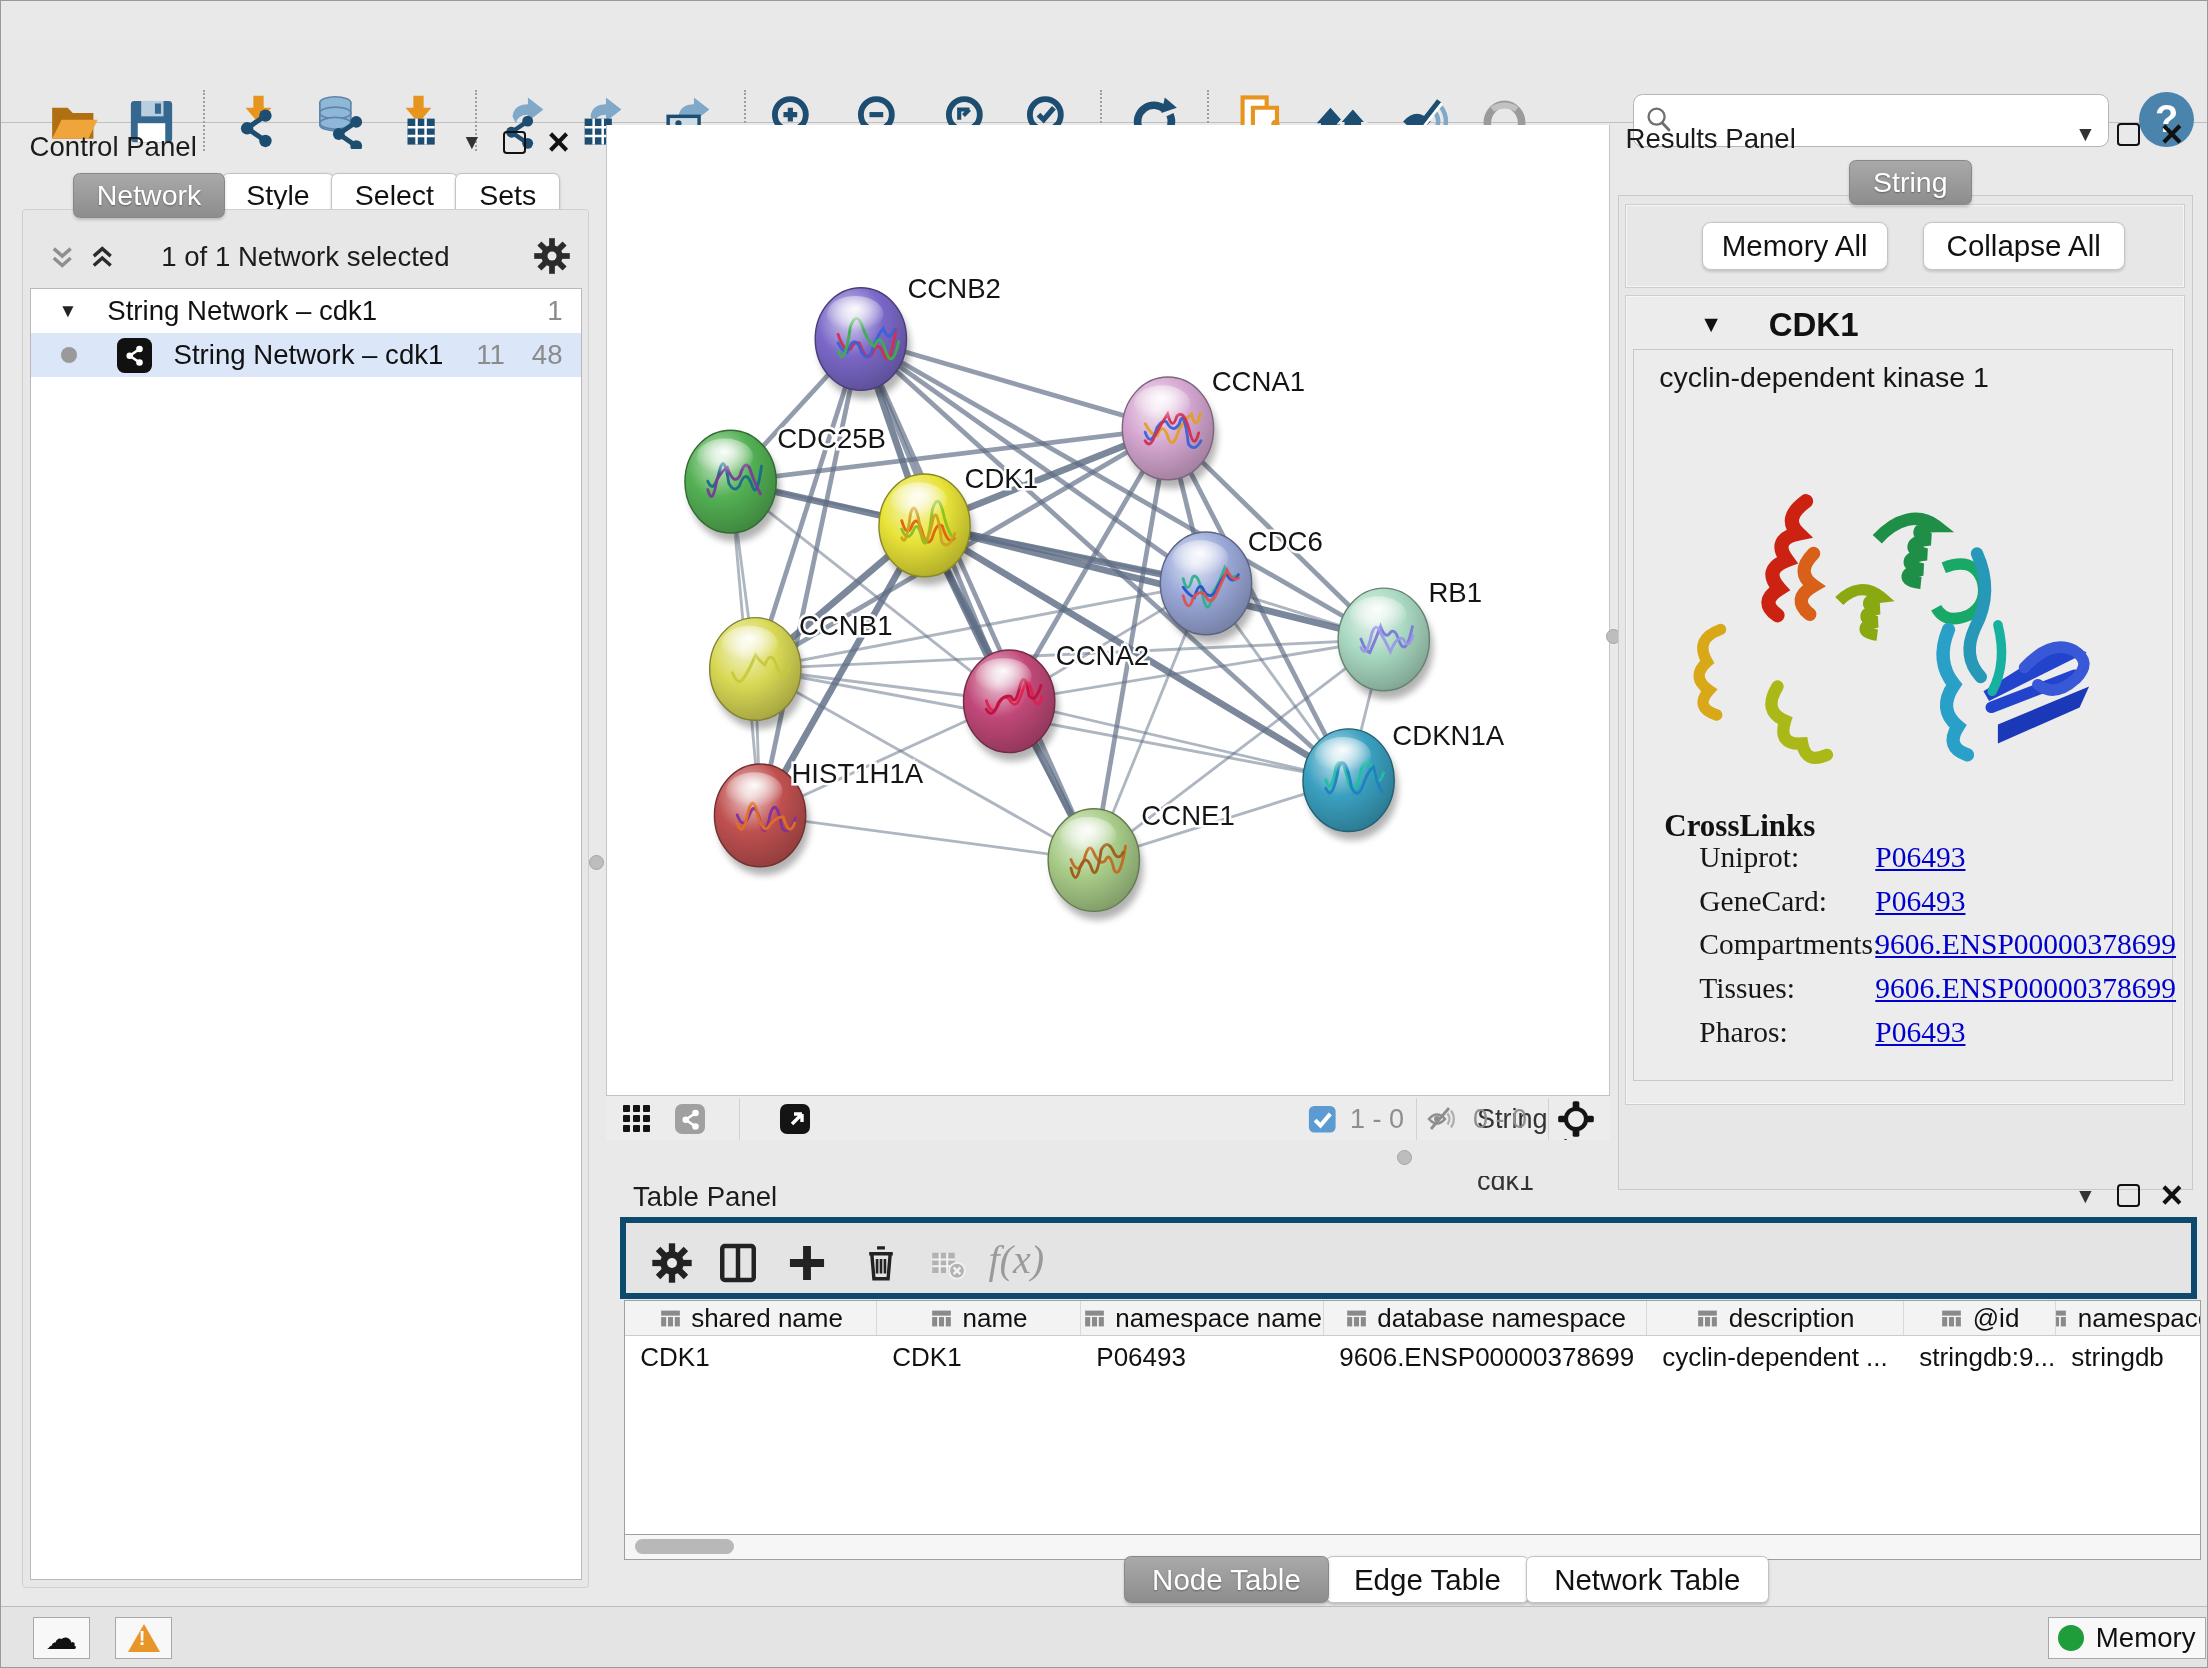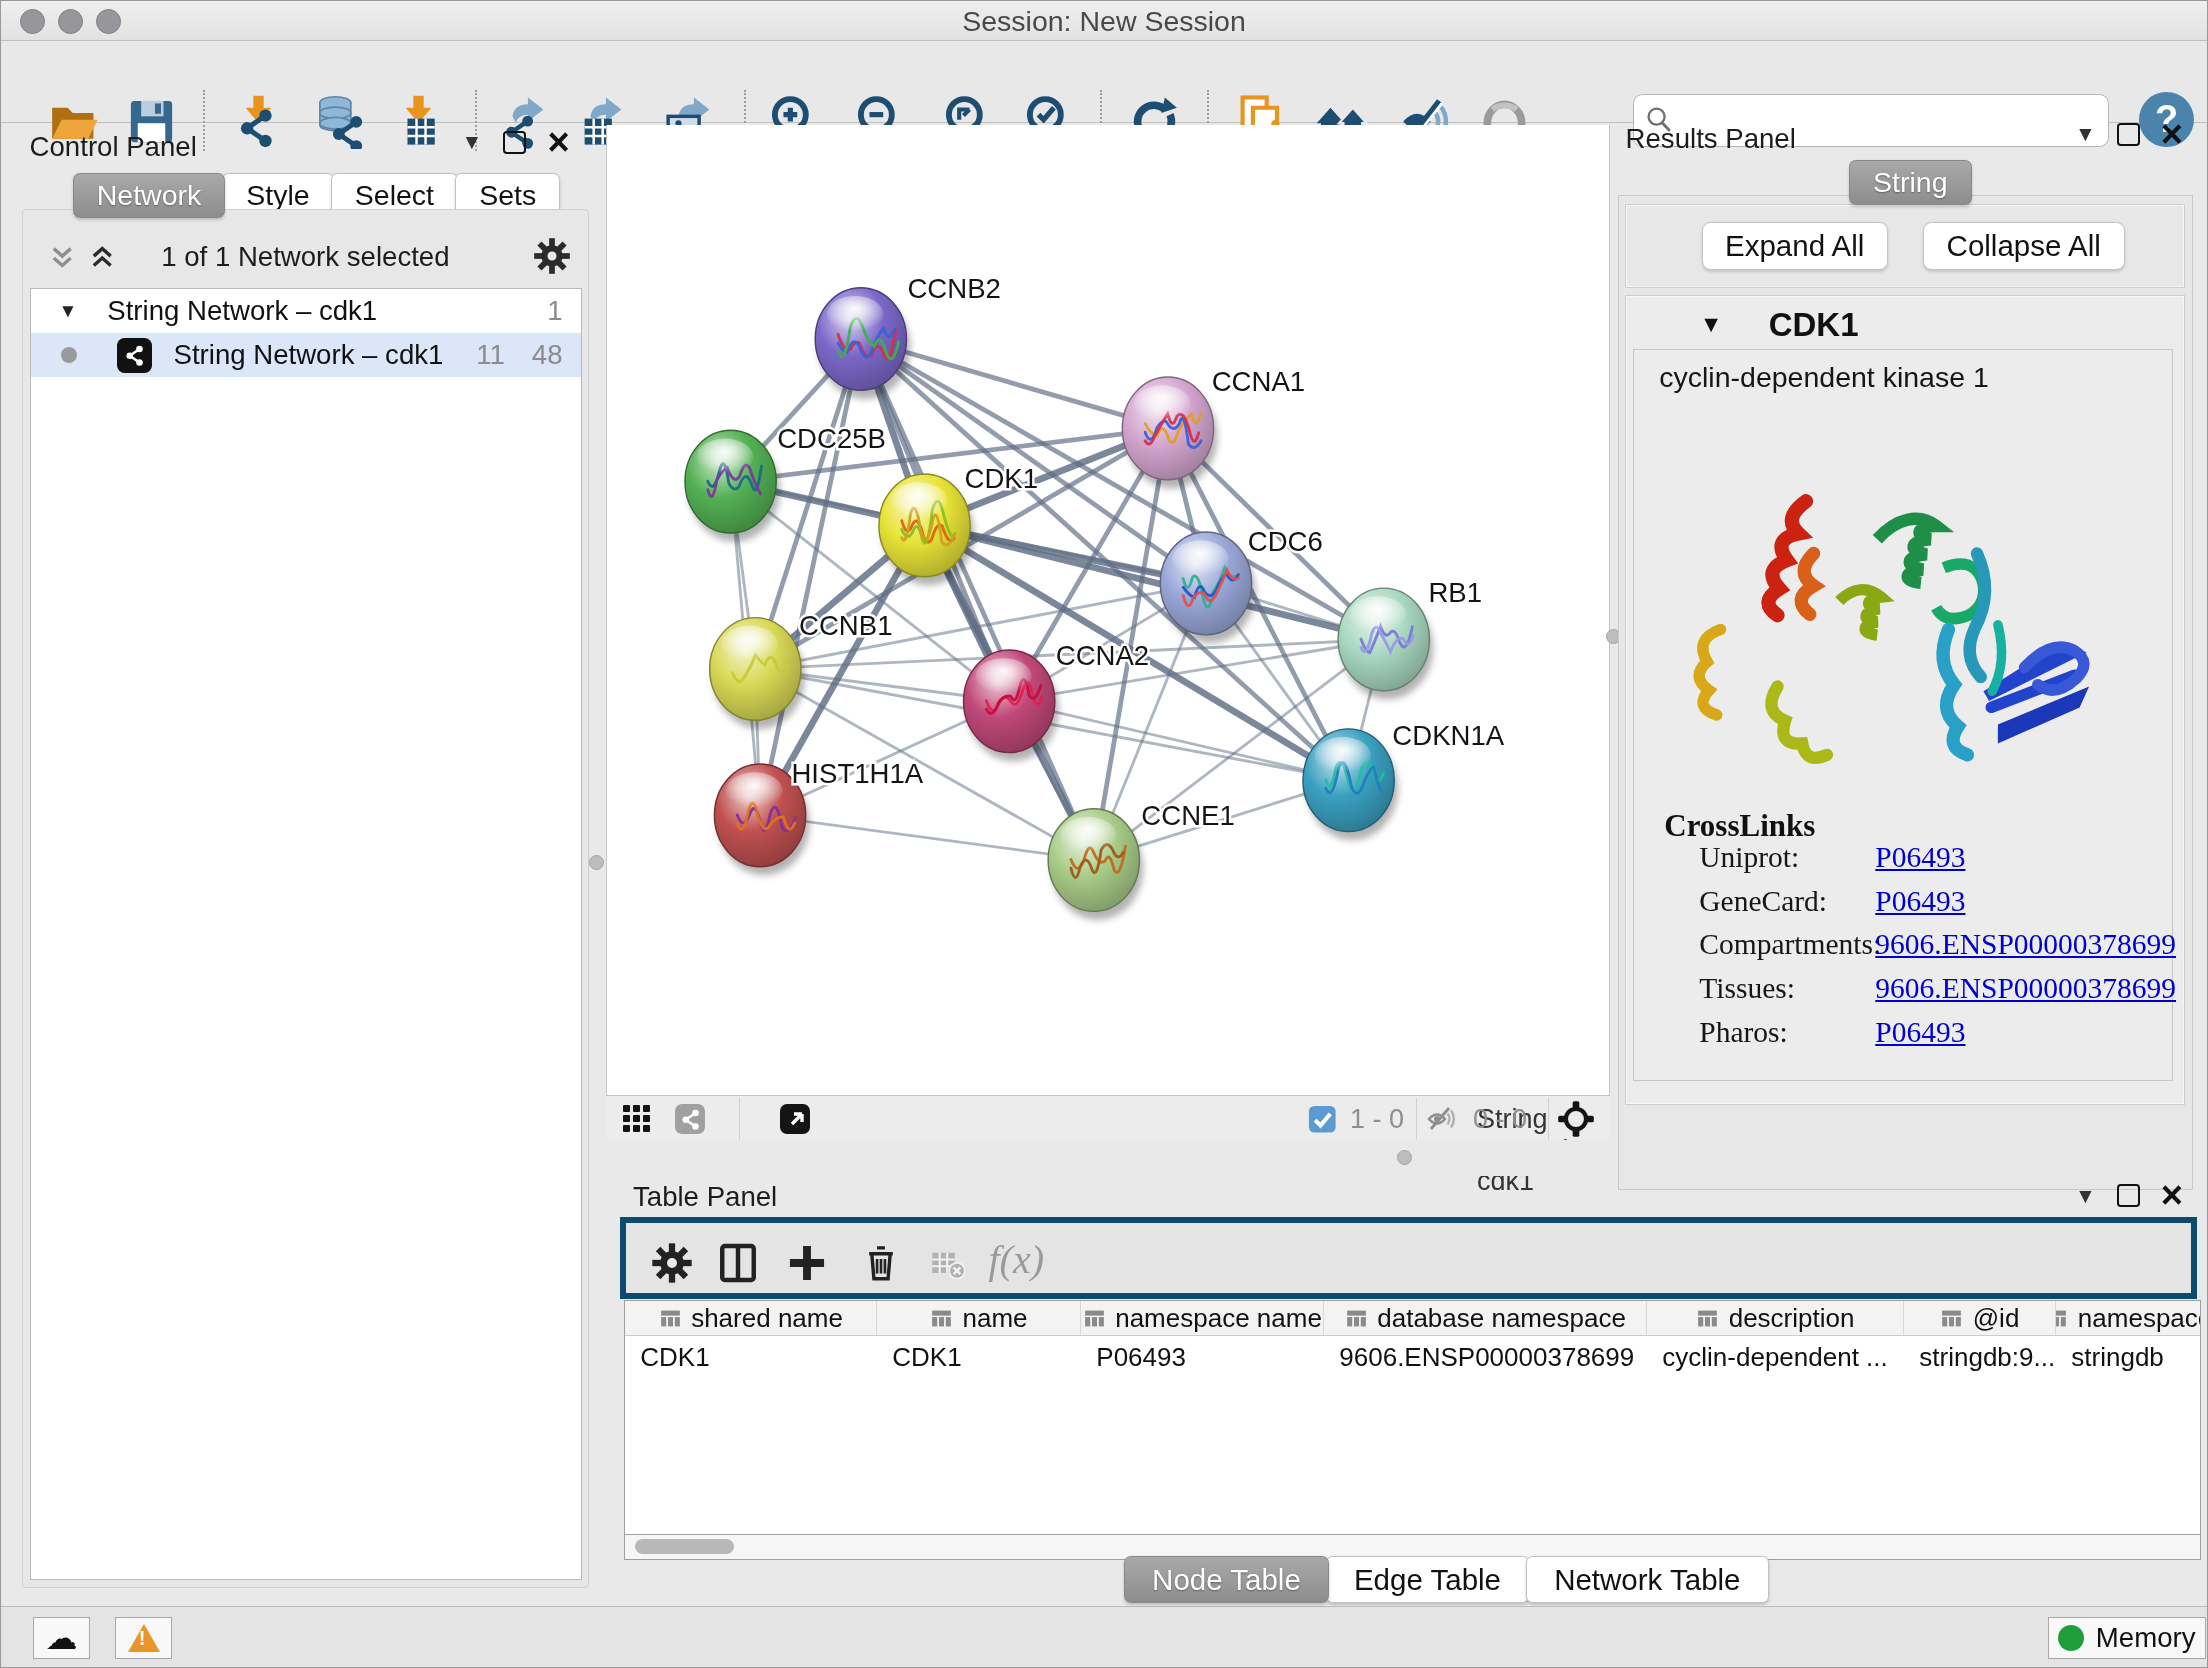--- a/index.html
+++ b/index.html
@@ -175,26 +175,20 @@
       <path d="M21.5 10.5 a9 9 0 0 1 0 11" stroke="#7fa8c9" stroke-width="2.6" fill="none"></path>
       <path d="M25 7.5 a14 14 0 0 1 0 17" stroke="#7fa8c9" stroke-width="2.6" fill="none"></path>
       <path d="M6 27 L24 4" stroke="currentColor" stroke-width="3.2"></path>
       <path d="M7.5 28.5 L25.5 5.5" stroke="#fff" stroke-width="1.6"></path>
     </symbol>
   </defs>
 </svg>
 
 <div id="app">
 
-  <div class="titlebar">
-    <div class="tlight" style="left:19px"></div>
-    <div class="tlight" style="left:57px"></div>
-    <div class="tlight" style="left:95px"></div>
-    <div class="win-title">Session: New Session</div>
-  </div>
 
   <div class="toolbar">
     <div class="ticon" style="left:46px">
       <svg viewBox="0 0 32 32">
           <path d="M3 8 h9 l3 3 h12 v15 H3 z" fill="#b06f10"></path>
           <path d="M3 26 l5.5 -11 h21 l-5.5 11 z" fill="#f0a43c"></path>
         </svg>
     </div>
     <div class="ticon" style="left:123px">
       <svg viewBox="0 0 32 32">
@@ -655,21 +649,21 @@
     <div class="pctrl" style="right:19px">
       <span class="pc-min">▼</span>
       <span class="pc-max"></span>
       <span class="pc-close">×</span>
     </div>
     <div id="rp-tab">
       <span class="tab active">String</span>
     </div>
     <div id="rp-outer">
       <div id="rp-btnbox">
-        <div class="rp-btn" style="left:76px;width:186px">Expand All</div>
+        <div class="rp-btn" style="left:76px;width:186px">Memory All</div>
         <div class="rp-btn" style="left:297px;width:202px">Collapse All</div>
       </div>
       <div id="rp-section">
         <div class="rp-genehdr">
           <span class="rp-genetri">▼</span>
           <span class="rp-genename">CDK1</span>
         </div>
         <div id="rp-genebox">
           <div class="rp-desc">cyclin-dependent kinase 1</div>
           <svg id="rp-structure" viewBox="0 0 500 400">

